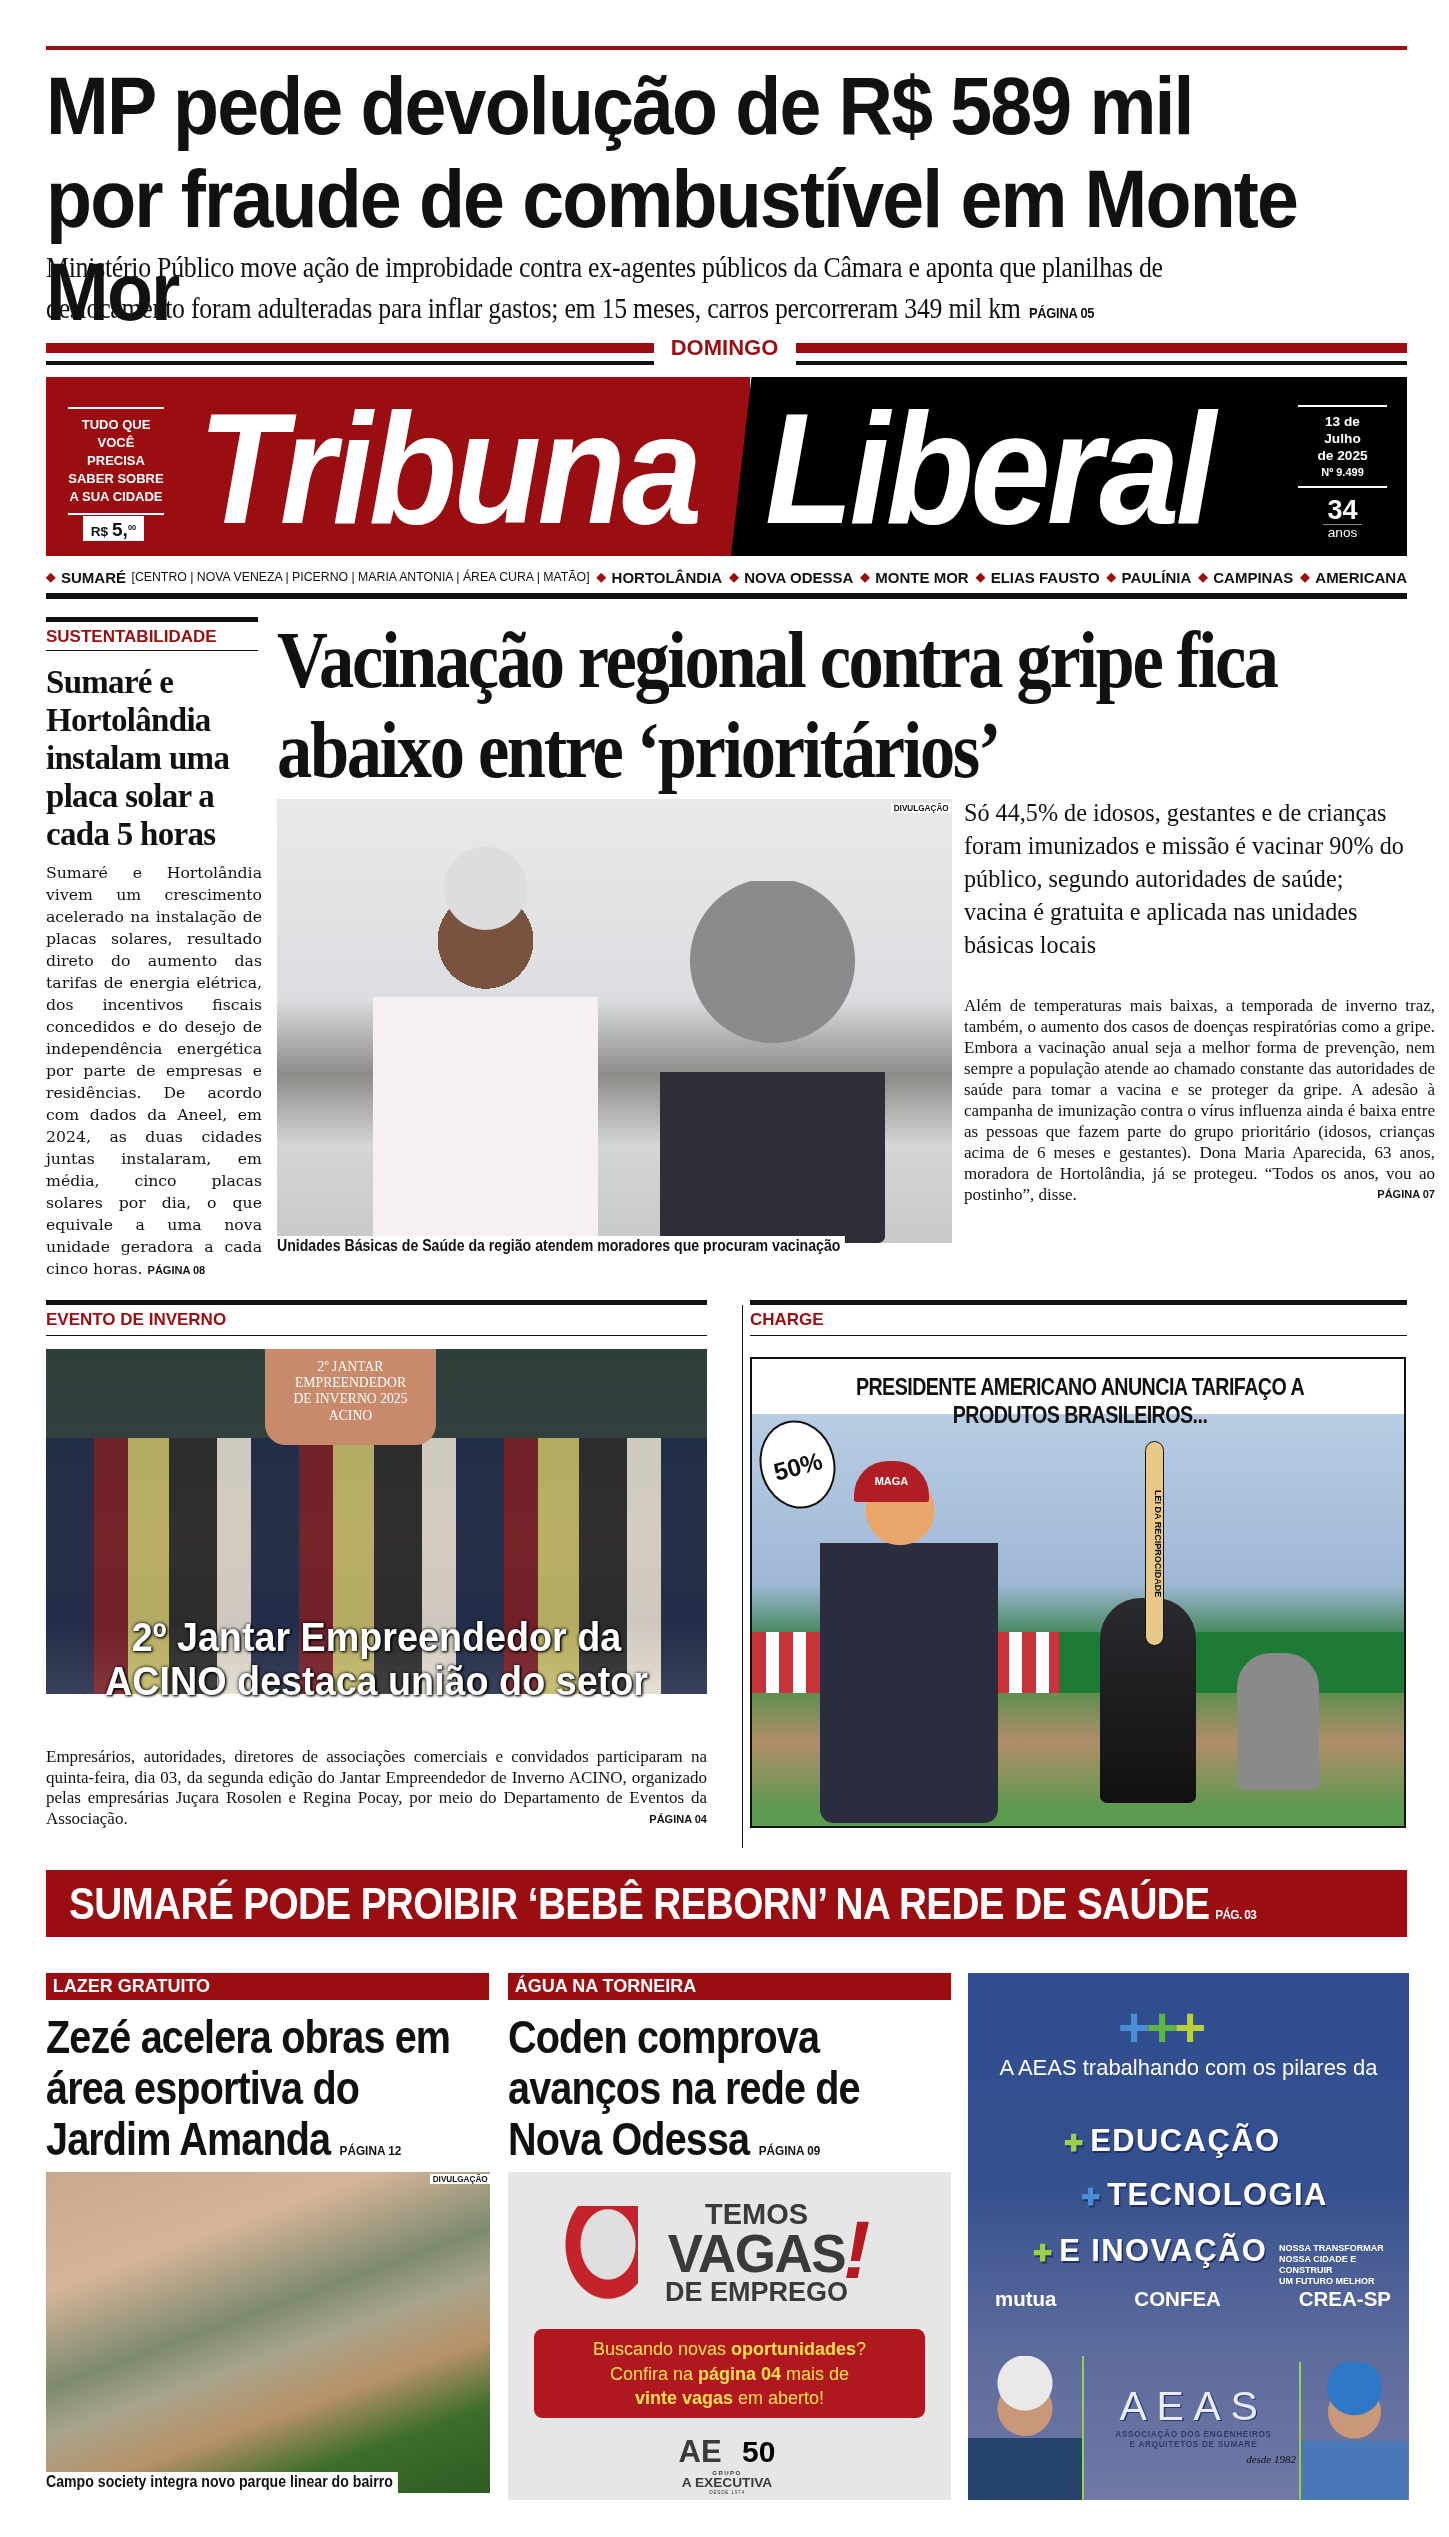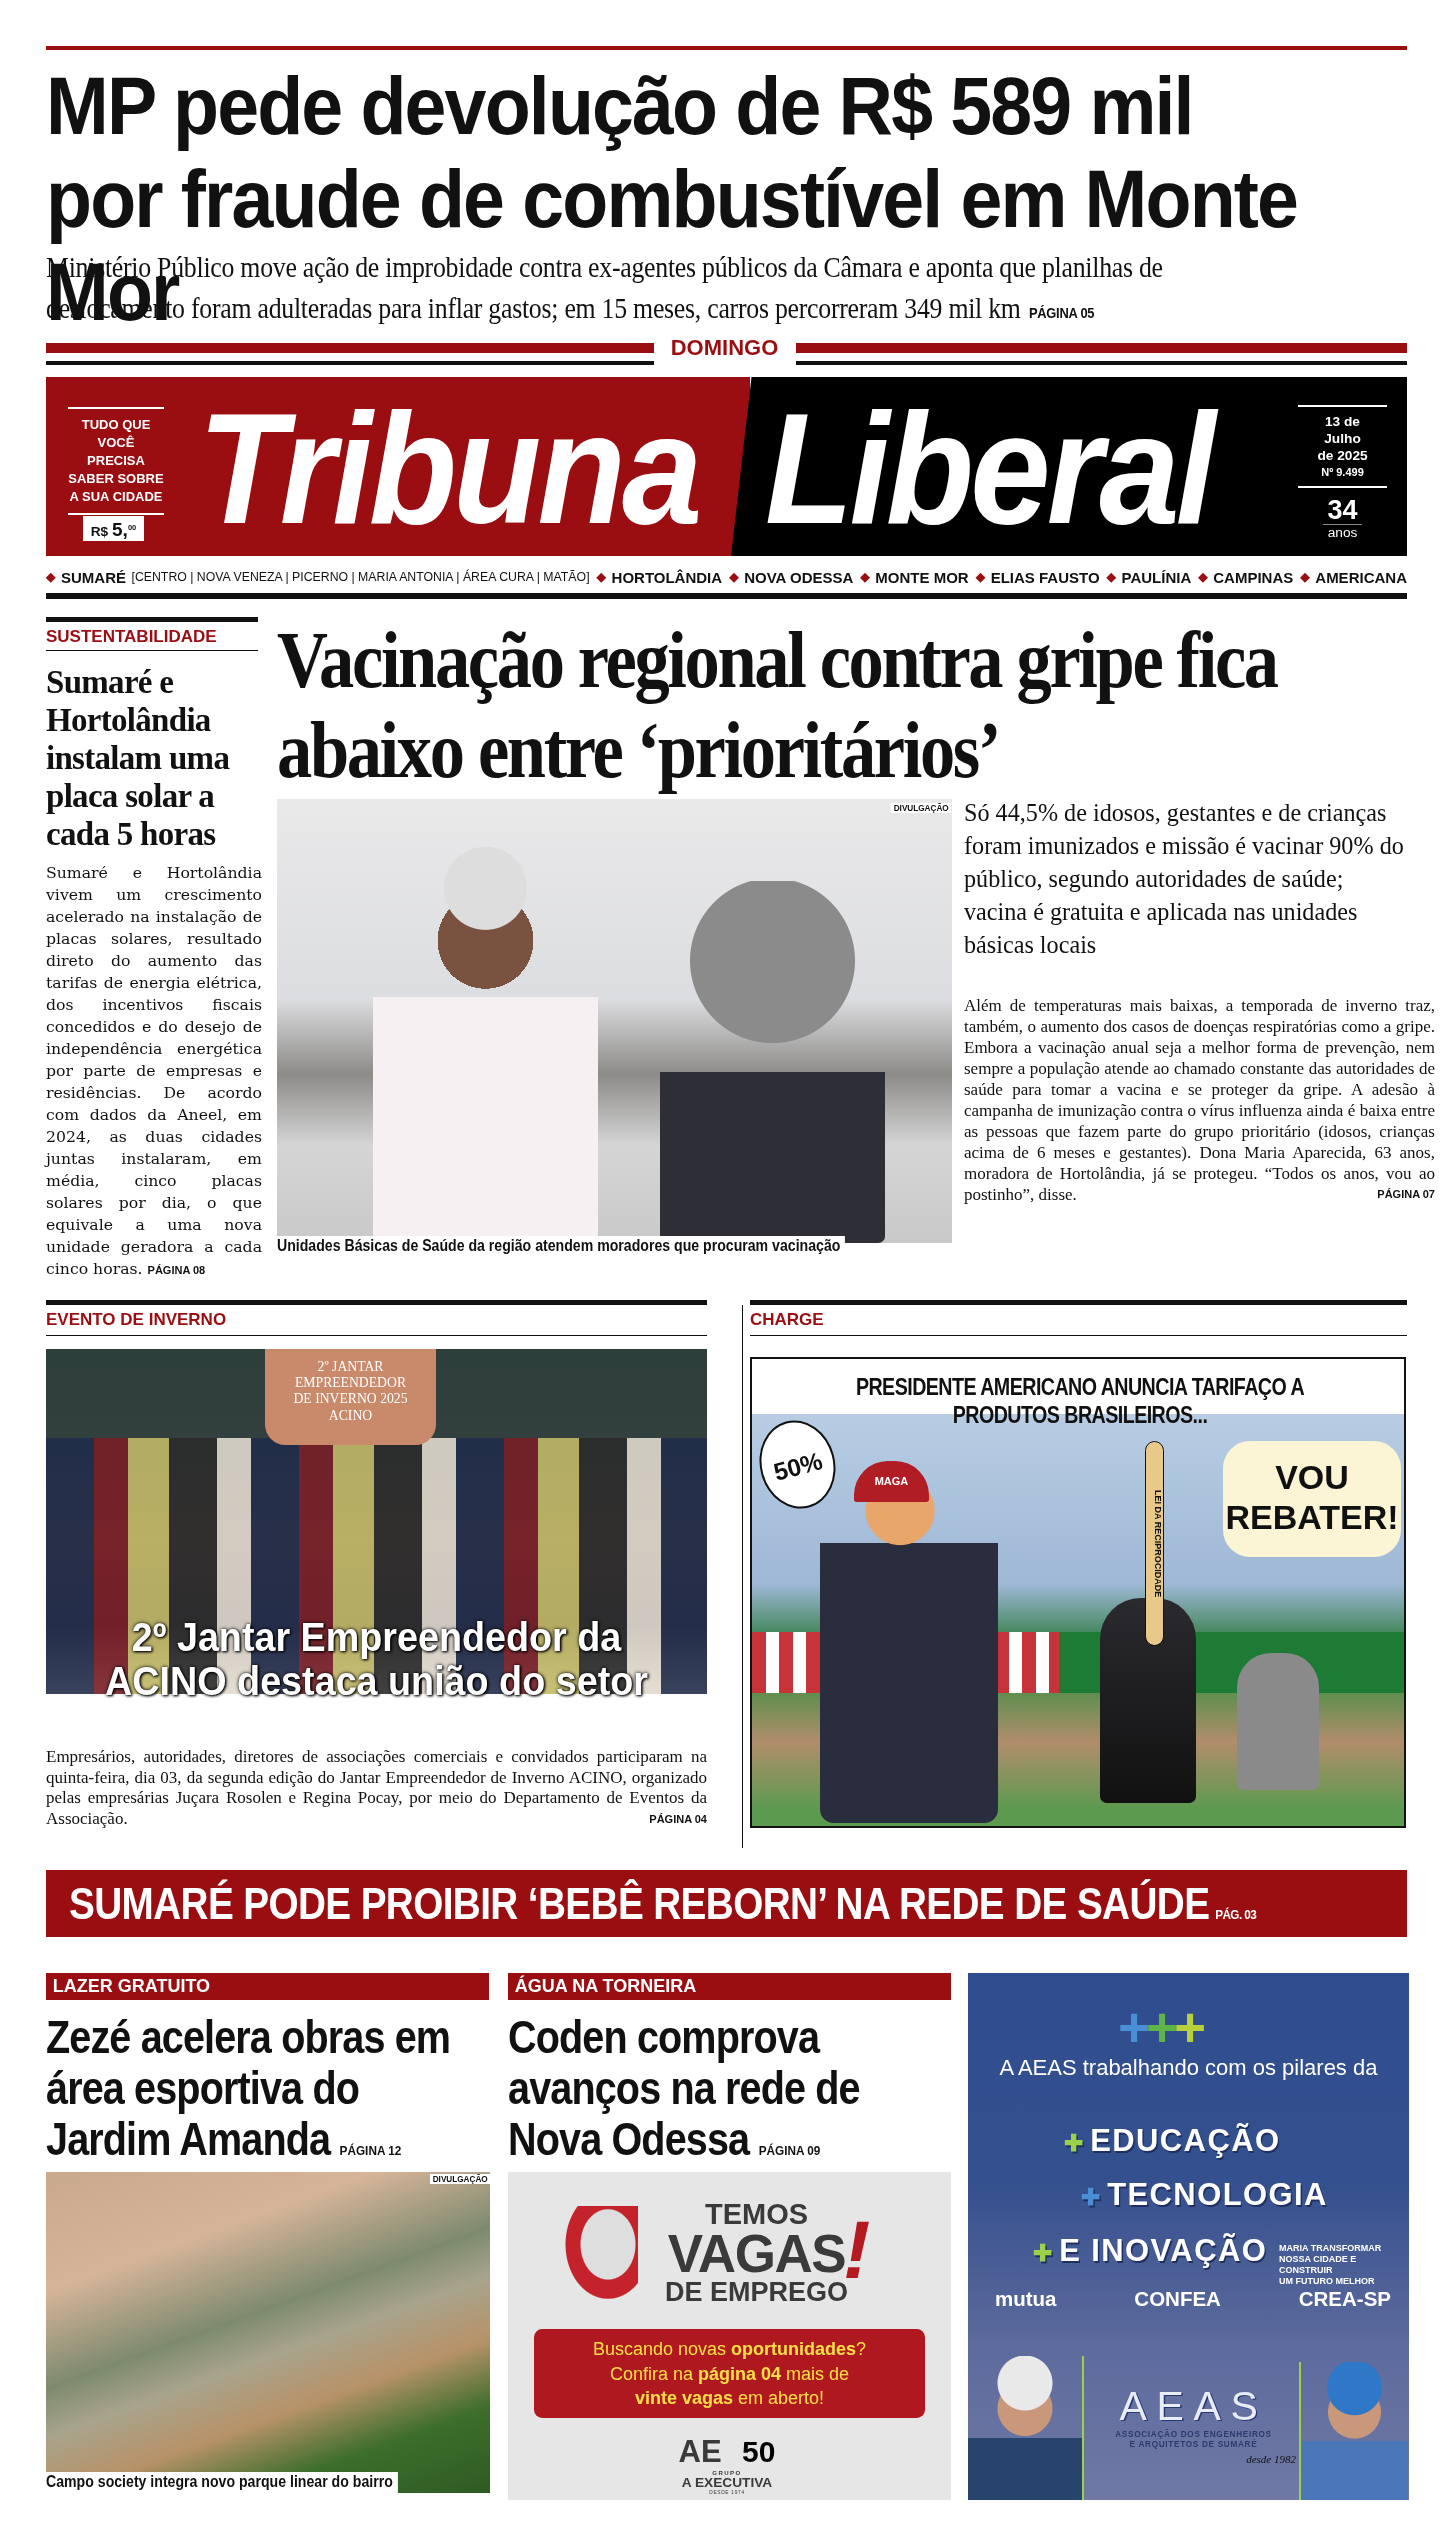--- a/index.html
+++ b/index.html
@@ -234,21 +234,20 @@
 <div class="abs sec-bot" style="left:750px;top:1335px;width:657px"></div>
 <div class="abs" id="charge-frame">
   <div id="charge-caption">PRESIDENTE AMERICANO ANUNCIA TARIFAÇO A PRODUTOS BRASILEIROS...</div>
   <div id="charge-flags"></div>
   <div id="charge-pitcher"></div>
   <div id="charge-cap">MAGA</div>
   <div id="charge-ball">50%</div>
   <div id="charge-batter"></div>
   <div id="charge-bat">LEI DA RECIPROCIDADE</div>
   <div id="charge-catcher"></div>
-  <div id="charge-bubble">VOU REBATER!</div>
 </div>
 
 <div class="abs" id="strip">
   <div id="strip-text"><span>SUMARÉ PODE PROIBIR ‘BEBÊ REBORN’ NA REDE DE SAÚDE</span><span class="pg">PÁG. 03</span></div>
 </div>
 
 <div class="abs bot-label" style="left:46px;top:1973px;width:443px">LAZER GRATUITO</div>
 <h3 class="abs bot-title" style="left:46px;top:2012px;width:519px"><span>Zezé acelera obras em área esportiva do Jardim Amanda</span><span class="pg">PÁGINA 12</span></h3>
 <div class="abs" id="park-photo"></div>
 <div class="abs" id="park-credit">DIVULGAÇÃO</div>
@@ -278,21 +277,21 @@
   </div>
 </div>
 
 <div class="abs" id="ad-aeas">
   <div class="pluses"><span style="color:#4a8fd6">+</span><span style="color:#5fb447">+</span><span style="color:#b8d13a">+</span></div>
   <div class="intro">A AEAS trabalhando com os pilares da</div>
   <div class="pillar" style="left:96px;top:150px"><span class="plus">✚</span><span>EDUCAÇÃO</span></div>
   <div class="pillar" style="left:113px;top:204px"><span class="plus" style="color:#4a8fd6">✚</span><span>TECNOLOGIA</span></div>
   <div class="pillar" style="left:65px;top:260px"><span class="plus">✚</span><span>E INOVAÇÃO</span></div>
   <div class="sub">
-    <div>MARIA TRANSFORMAR</div>
+    <div>NOSSA TRANSFORMAR</div>
     <div>NOSSA CIDADE E CONSTRUIR</div>
     <div>UM FUTURO MELHOR</div>
   </div>
   <div class="partners">
     <span>mutua</span>
     <span>CONFEA</span>
     <span>CREA-SP</span>
   </div>
   <div class="man"></div>
   <div class="woman"></div>

